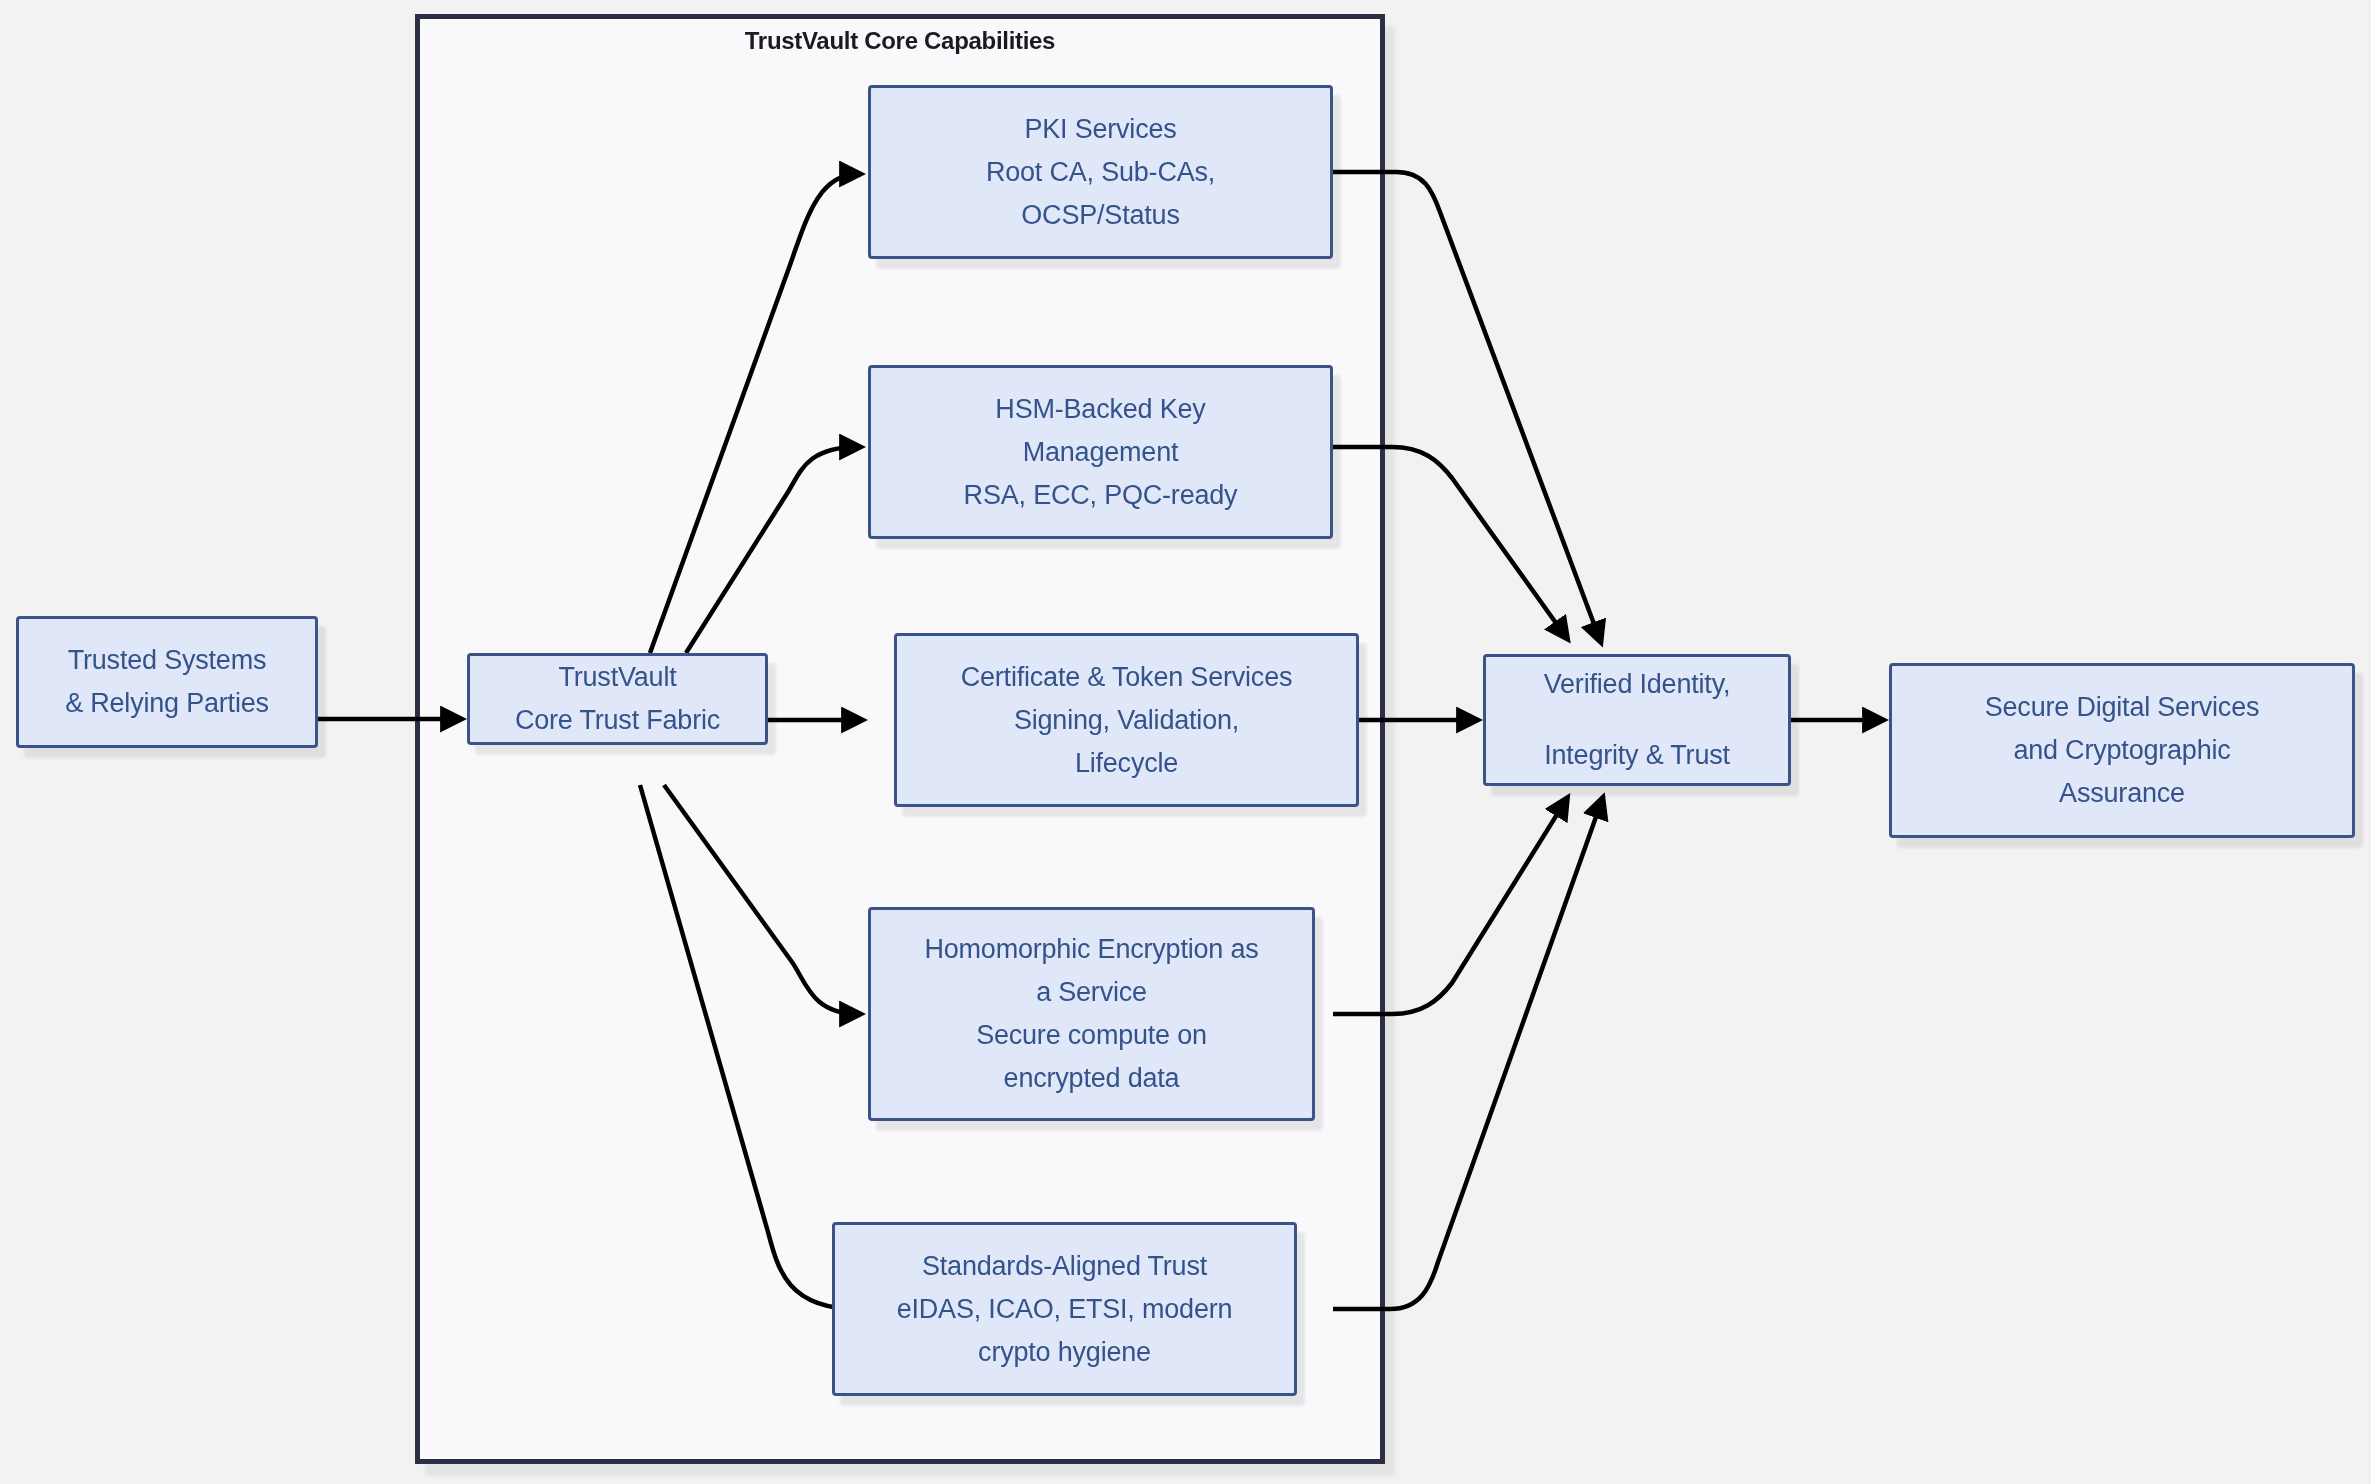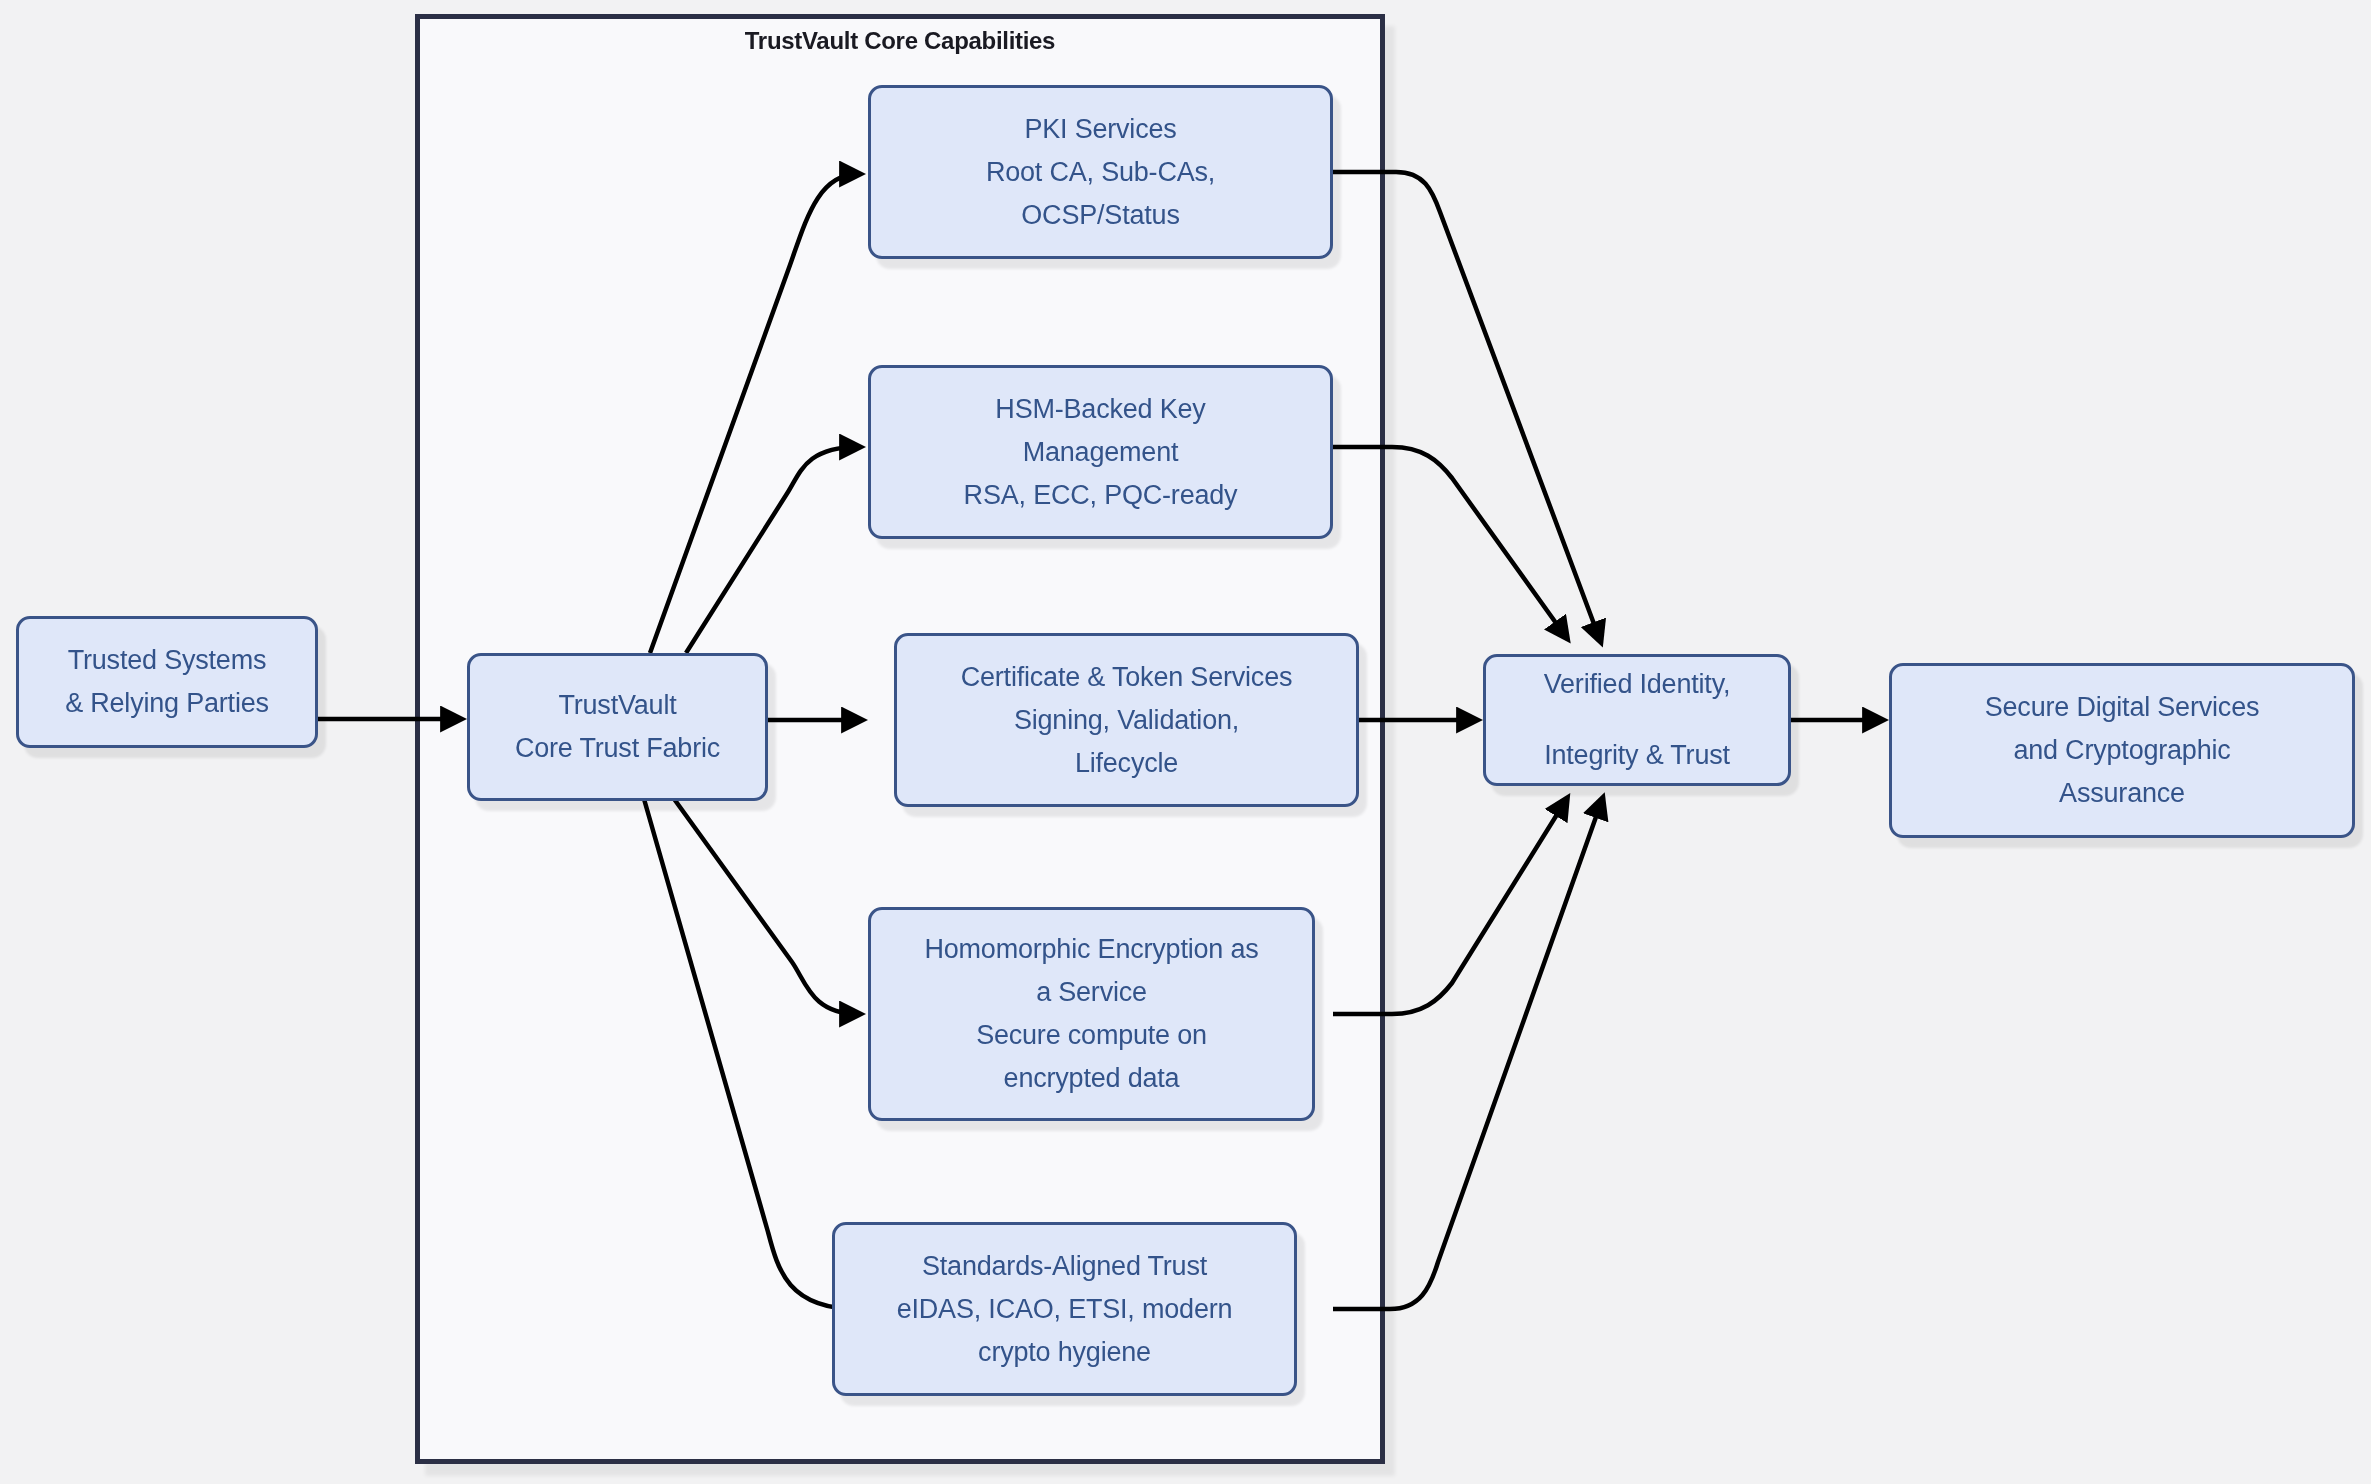--- a/index.html
+++ b/index.html
@@ -50,21 +50,21 @@
     fill:none;
     stroke:var(--edge-color);
     stroke-width:4.5;
     stroke-linejoin:round;
   }
   .arrowfill{fill:var(--edge-color);}
   .node{
     position:absolute;
     background:var(--node-fill);
     border:3px solid var(--node-border);
-    border-radius:14px;
+    border-radius:4px;
     box-shadow:8px 10px 3px rgba(0,0,0,0.08);
     box-sizing:border-box;
     display:flex;
     flex-direction:column;
     justify-content:center;
     align-items:center;
     text-align:center;
     color:var(--node-text);
     font-size:27px;
     font-weight:500;
@@ -102,21 +102,21 @@
     <path class="edge" d="M1333 1014 L1392 1014 C1422 1014 1438 1001 1452 983 L1566 800" marker-end="url(#arrowhead)"></path>
     <path class="edge" d="M1333 1309 L1390 1309 C1420 1309 1430 1288 1438 1262 L1602 800" marker-end="url(#arrowhead)"></path>
     <path class="edge" d="M1791 720 L1881 720" marker-end="url(#arrowhead)"></path>
   </svg>
 
   <div class="node" style="left:16px;top:616px;width:302px;height:132px;">
     <div class="nline">Trusted Systems</div>
     <div class="nline">&amp; Relying Parties</div>
   </div>
 
-  <div class="node" style="left:467px;top:653px;width:301px;height:148px;">
+  <div class="node" style="left:467px;top:653px;width:301px;height:92px;">
     <div class="nline">TrustVault</div>
     <div class="nline">Core Trust Fabric</div>
   </div>
 
   <div class="node" style="left:868px;top:85px;width:465px;height:174px;">
     <div class="nline">PKI Services</div>
     <div class="nline">Root CA, Sub-CAs,</div>
     <div class="nline">OCSP/Status</div>
   </div>
 

